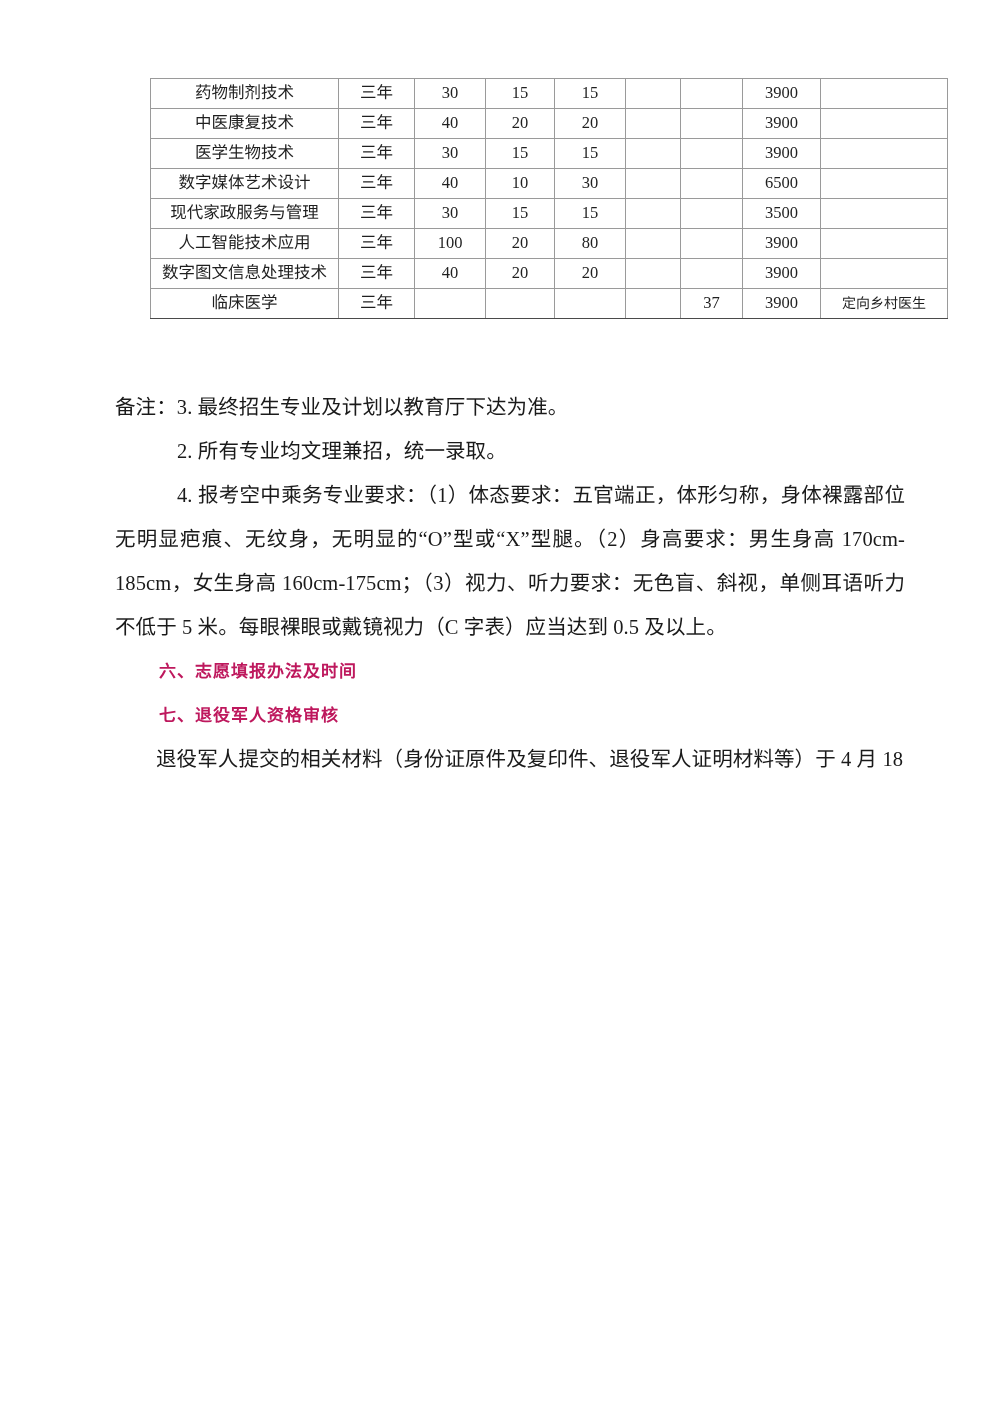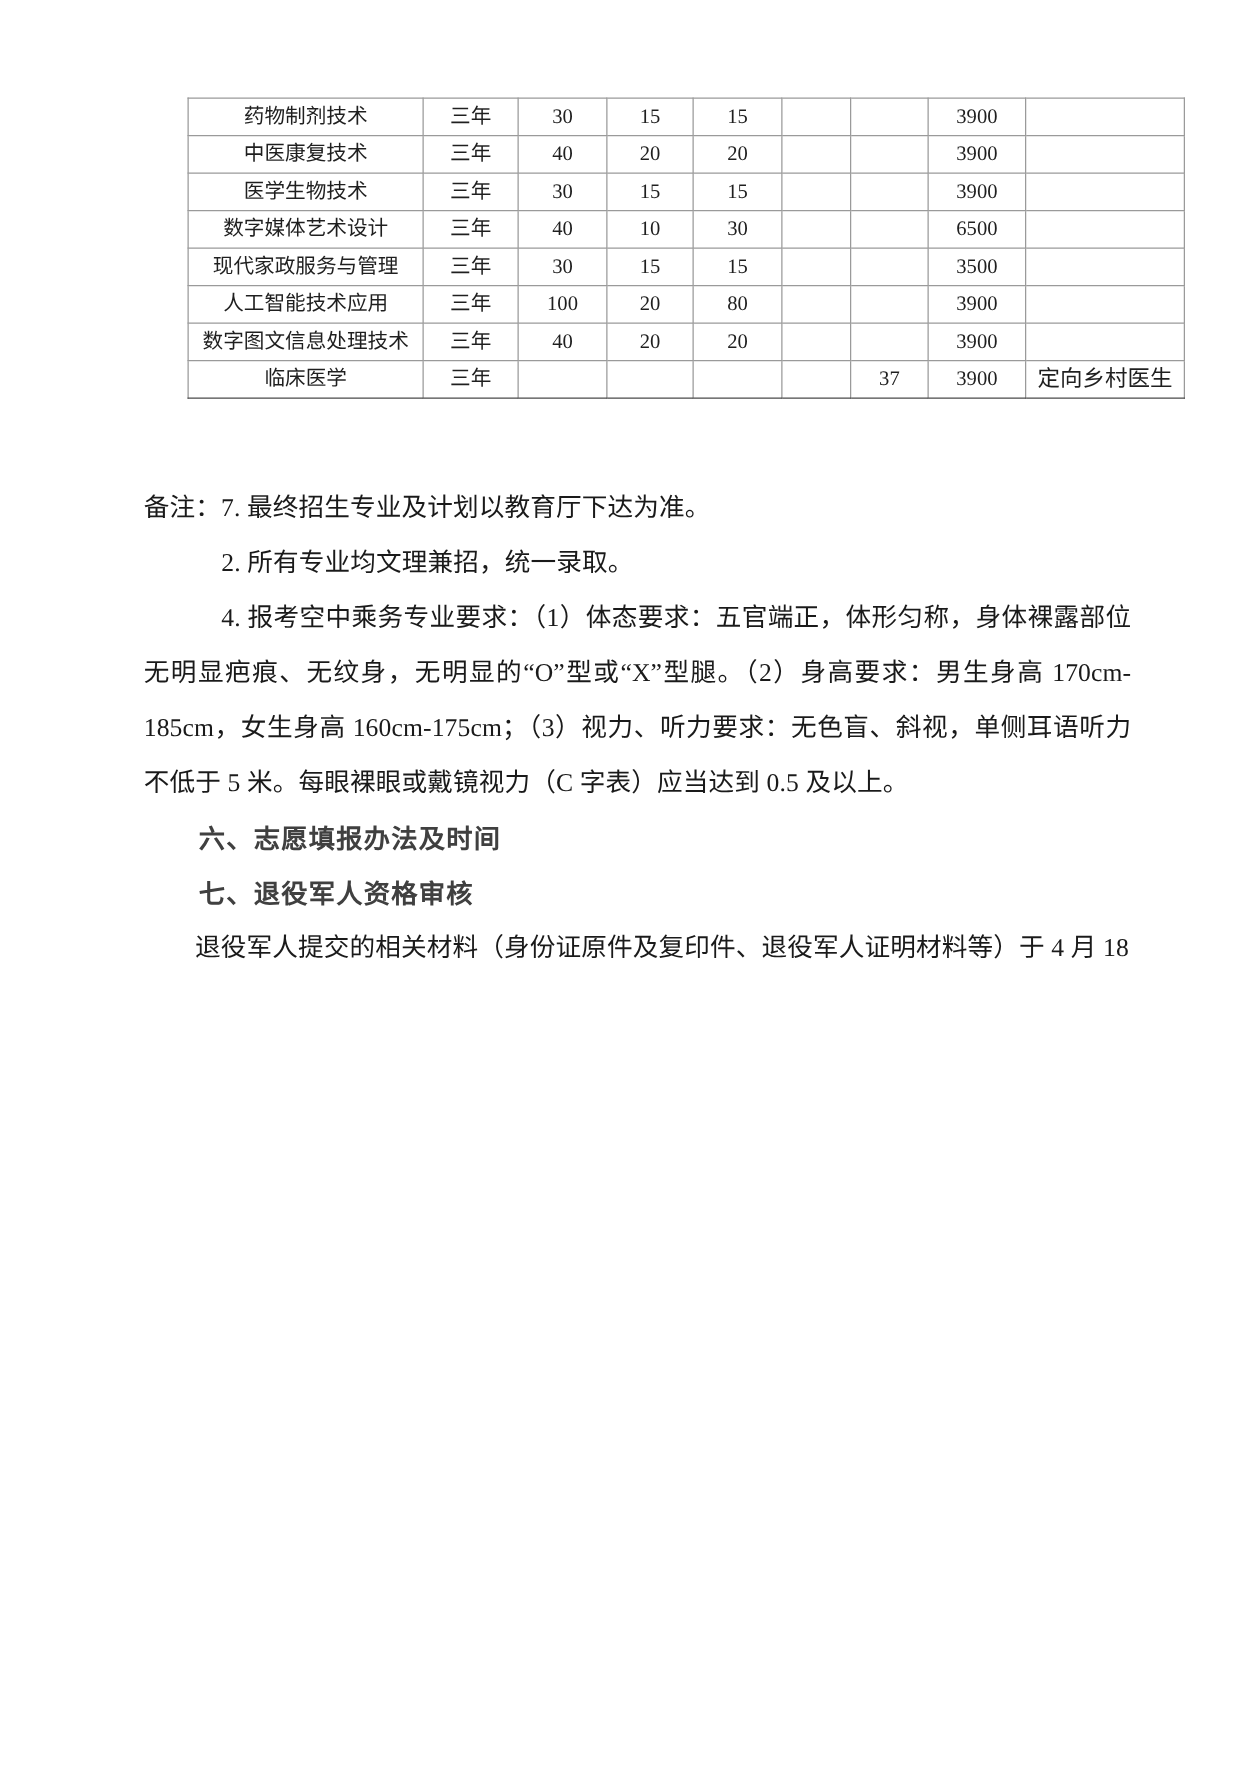--- a/index.html
+++ b/index.html
@@ -54,21 +54,21 @@
   }
   table.plan-table tr:last-child td { border-bottom: 1px solid #4a4a4a; }
   table.plan-table td.c-major  { width: 183px; }
   table.plan-table td.c-years  { width: 71px; }
   table.plan-table td.c-total  { width: 66px; }
   table.plan-table td.c-a      { width: 64px; }
   table.plan-table td.c-b      { width: 66px; }
   table.plan-table td.c-c      { width: 50px; }
   table.plan-table td.c-d      { width: 57px; }
   table.plan-table td.c-fee    { width: 73px; }
-  table.plan-table td.c-note   { width: 122px; font-size: 18px; }
+  table.plan-table td.c-note   { width: 122px; font-size: 14px; }
 
   
   .body-block {
     position: absolute;
     left: 115px;
     width: 790px;
   }
   p.para {
     margin: 0 0 0 0;
     font-size: 20.5px;
@@ -77,27 +77,27 @@
     text-justify: inter-ideograph;
     letter-spacing: 0.1px;
     color: #1a1a1a;
     font-family: "Liberation Serif", "DejaVu Serif", serif;
   }
   p.indent2 { text-indent: 41px; }
   p.indent3 { text-indent: 62px; }
 
   h3.heading {
     margin: 0;
-    font-size: 21px;
+    font-size: 17px;
     line-height: 44px;
     font-weight: bold;
     text-indent: 44px;
     font-family: "DejaVu Sans", "Liberation Sans", sans-serif;
     letter-spacing: 1px;
-    color: #404040;
+    color: #be185d;
   }
 </style>
 </head>
 <body>
 
 <div class="page">
 
   <div class="plan-table-wrap">
     <table class="plan-table">
       <tbody>
@@ -188,21 +188,21 @@
           <td class="c-d">37</td>
           <td class="c-fee">3900</td>
           <td class="c-note">定向乡村医生</td>
         </tr>
       </tbody>
     </table>
   </div>
 
   <div class="body-block" style="top: 385px;">
 
-    <p class="para">备注：7. 最终招生专业及计划以教育厅下达为准。</p>
+    <p class="para">备注：3. 最终招生专业及计划以教育厅下达为准。</p>
     <p class="para indent3">2. 所有专业均文理兼招，统一录取。</p>
     <p class="para indent3">4. 报考空中乘务专业要求：（1）体态要求：五官端正，体形匀称，身体裸露部位无明显疤痕、无纹身，无明显的“O”型或“X”型腿。（2）身高要求：男生身高 170cm-185cm，女生身高 160cm-175cm；（3）视力、听力要求：无色盲、斜视，单侧耳语听力不低于 5 米。每眼裸眼或戴镜视力（C 字表）应当达到 0.5 及以上。</p>
 
     <h3 class="heading">六、志愿填报办法及时间</h3>
 
     <h3 class="heading">七、退役军人资格审核</h3>
     <p class="para indent2">退役军人提交的相关材料（身份证原件及复印件、退役军人证明材料等）于 4 月 18</p>
 
   </div>
 

